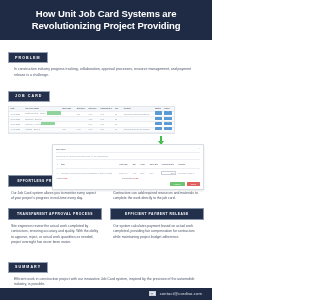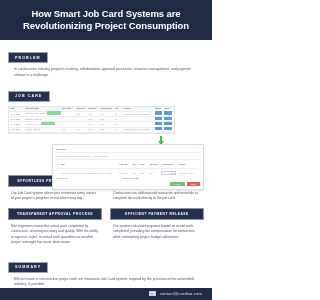--- a/index.html
+++ b/index.html
@@ -199,22 +199,22 @@
   }
   .footer-mail { color: #dfe3ea; font-size: 4px; letter-spacing: 0.2px; }
 </style>
 </head>
 <body>
 
 <div class="page">
 
   <div class="header">
     <h1>
-      <span>How Smart Job Card Systems are</span><br>
-      <span>Revolutionizing Project Consumption</span>
+      <span>How Unit Job Card Systems are</span><br>
+      <span>Revolutionizing Project Providing</span>
     </h1>
   </div>
 
   <div class="problem-sec">
     <span class="badge">PROBLEM</span>
     <p class="problem-text">In construction industry progress tracking, collaboration, approval processes, resource management, and payment release is a challenge.</p>
   </div>
 
   <div class="jobcard-sec">
     <span class="badge">JOB CARD</span>

